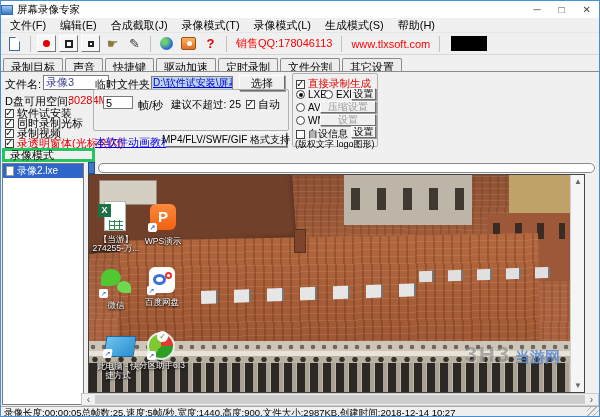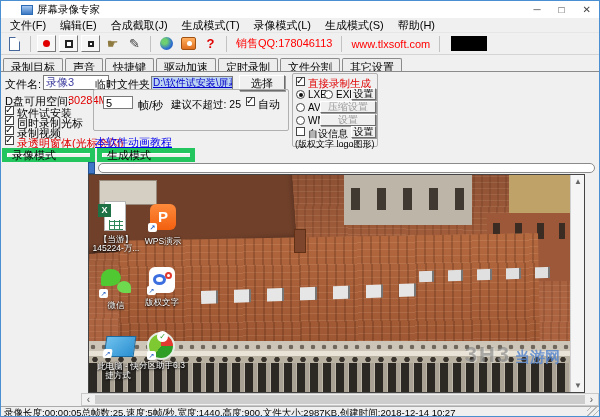--- a/index.html
+++ b/index.html
@@ -3,21 +3,21 @@
 <meta charset="utf-8">
 <style>
   html,body{margin:0;padding:0;background:#d8d8d8;}
   *{box-sizing:border-box;}
   #win{
     position:relative;width:600px;height:417px;background:#f0f0f0;
     border:1px solid #4a8fd0;overflow:hidden;
     font-family:"Liberation Sans","DejaVu Sans",sans-serif;font-size:11px;color:#000;
   }
   
-  .titlebar{position:absolute;left:0;top:0;right:0;height:17px;background:#fff;display:flex;align-items:center;padding-left:20px;}
+  .titlebar{position:absolute;left:0;top:0;right:0;height:17px;background:#fff;display:flex;align-items:center;padding-left:0;}
   .app-icon{width:12px;height:10px;border:1px solid #2b6cb5;background:linear-gradient(#a6c9f2,#3a78c2);margin-right:4px;flex:none;}
   .title-text{font-size:10.5px;}
   .win-btns{position:absolute;right:8px;top:0;height:17px;display:flex;align-items:center;gap:18px;color:#444;font-size:10px;}
   .win-btn{cursor:default;line-height:10px;}
   
   .menubar{position:absolute;left:0;top:17px;right:0;height:14px;display:flex;padding-left:2px;background:#f0f0f0;}
   .menu-item{padding:0 7px;line-height:14px;white-space:nowrap;}
   
   .toolbar{position:absolute;left:0;top:31px;right:0;height:23px;border-top:1px solid #e6e6e6;border-bottom:1px solid #d5d5d5;display:flex;align-items:center;padding-left:4px;gap:3px;}
   .tsep{width:1px;height:16px;background:#c2c2c2;margin:0 3px;flex:none;}
@@ -39,33 +39,33 @@
   
   .tabbar{position:absolute;left:0;top:54px;right:0;height:17px;display:flex;align-items:flex-end;padding-left:2px;}
   .tab{border:1px solid #8b8b8b;border-bottom:none;background:#ededed;padding:1px 7px 0;height:14px;margin-right:2px;border-radius:2px 2px 0 0;white-space:nowrap;}
   .tab.active{background:#f5f5f5;height:17px;z-index:2;}
   
   .formpanel{position:absolute;left:0;top:70px;width:598px;height:77px;border-top:1px solid #8b8b8b;background:#f0f0f0;}
   .abs{position:absolute;white-space:nowrap;}
   .field{border:1px solid #7a7a7a;background:#fff;font-family:inherit;font-size:11px;padding:0 2px;}
   .btn3d{border:1px solid;border-color:#fff #6d6d6d #6d6d6d #fff;background:#f0f0f0;box-shadow:1px 1px 0 #9c9c9c;text-align:center;font-size:11px;display:flex;align-items:center;justify-content:center;}
   .btn3d.disabled{color:#9a9a9a;}
-  .cbrow{display:flex;gap:3px;}
+  .cbrow{display:flex;align-items:center;gap:3px;}
   .cbbox{width:9px;height:9px;border:1px solid #444;background:#fff;position:relative;flex:none;}
   .cbrow.checked .cbbox::after{content:"✓";position:absolute;left:-1px;top:-3px;font-size:10px;font-weight:bold;color:#111;}
   .radiorow{display:flex;align-items:center;gap:3px;}
   .rbox{width:9px;height:9px;border:1px solid #444;border-radius:50%;background:#fff;position:relative;flex:none;}
   .radiorow.checked .rbox::after{content:"";position:absolute;left:2px;top:2px;width:4px;height:4px;border-radius:50%;background:#111;}
   .redlbl{color:#e00000;}
   .groupbox{position:absolute;border:1px solid #b0b0b0;border-radius:2px;}
   .grouplegend{position:absolute;top:-7px;left:7px;background:#f0f0f0;padding:0 3px;}
   .linktext{color:#0000ee;text-decoration:underline;}
   .selfield{border:1px solid #7a7a7a;background:#bcd4f2;color:#0000c8;text-decoration:underline;font-size:10px;overflow:hidden;padding:0 1px;line-height:12px;}
   
-  .ptab{position:absolute;height:14px;border:5px solid #22c55e;background:#f0f0f0;box-shadow:inset 1px 1px 0 #fff;display:flex;align-items:center;padding-left:5px;}
+  .ptab{position:absolute;height:14px;border:3px solid #22c55e;background:#f0f0f0;box-shadow:inset 1px 1px 0 #fff;display:flex;align-items:center;padding-left:5px;}
   .filelist{position:absolute;left:1px;top:162px;width:82px;height:242px;background:#fff;border:1px solid #7a7a7a;}
   .fitem{height:14px;background:#2e66c9;color:#fff;display:flex;align-items:center;gap:3px;padding-left:3px;font-size:10px;}
   .fileico{width:8px;height:10px;background:#fff;border:1px solid #999;flex:none;}
   
   .trough{position:absolute;left:97px;top:162px;width:497px;height:10px;background:#fff;border:1px solid #8a8a8a;border-radius:5px;}
   .thumb{position:absolute;left:87px;top:161px;width:7px;height:12px;background:#3f76c8;border:1px solid #23508f;}
   
   .previewwrap{position:absolute;left:87px;top:173px;width:497px;height:219px;border:1px solid #444;background:#000;}
   .photo{position:absolute;left:0;top:0;width:481px;height:217px;overflow:hidden;background:linear-gradient(178deg,#8a4f33,#a05c3a 30%,#ac6441 62%,#a55d3b);}
   .photo .layer{position:absolute;}
@@ -130,21 +130,21 @@
       <span class="win-btn">─</span>
       <span class="win-btn">□</span>
       <span class="win-btn">✕</span>
     </div>
   </div>
 
   <div class="menubar">
     <span class="menu-item">文件(F)</span>
     <span class="menu-item">编辑(E)</span>
     <span class="menu-item">合成截取(J)</span>
-    <span class="menu-item">生成模式(T)</span>
+    <span class="menu-item">录像模式(T)</span>
     <span class="menu-item">录像模式(L)</span>
     <span class="menu-item">生成模式(S)</span>
     <span class="menu-item">帮助(H)</span>
   </div>
 
   <div class="toolbar">
     <div class="tbtn">
         <span class="icon-new"></span>
       </div>
     <div class="tsep"></div>
@@ -223,20 +223,21 @@
       <input class="field abs" style="left: 9px; top: 6px; width: 30px; height: 13px;" value="5">
       <span class="abs" style="left:44px;top:8px;">帧/秒</span>
       <span class="abs" style="left:77px;top:8px;font-size:10.5px;">建议不超过: 25</span>
       <div class="cbrow abs checked" style="left:152px;top:7px;">
         <span class="cbbox"></span>
         <span>自动</span>
       </div>
     </div>
 
     <span class="abs linktext" style="left:94px;top:63px;">本软件动画教程</span>
+    <div class="btn3d abs" style="left:164px;top:60px;width:122px;height:15px;font-size:10px;">MP4/FLV/SWF/GIF 格式支持</div>
 
     <div class="groupbox" style="left:291px;top:1px;width:86px;height:74px;">
       <div class="cbrow abs checked" style="left:3px;top:3px;">
         <span class="cbbox"></span>
         <span class="redlbl" style="font-size:10.5px;">直接录制生成</span>
       </div>
       <div class="radiorow abs checked" style="left:3px;top:15px;">
         <span class="rbox"></span>
         <span style="font-size:10px;">LXE</span>
       </div>
@@ -258,25 +259,30 @@
       <div class="cbrow abs" style="left:3px;top:53px;">
         <span class="cbbox"></span>
         <span style="font-size:10px;">自设信息</span>
       </div>
       <div class="btn3d abs" style="left:58px;top:52px;width:25px;height:12px;font-size:10px;">设置</div>
       <span class="abs" style="left:2px;top:64px;font-size:9px;">(版权文字 logo图形)</span>
     </div>
   </div>
 
   <div class="ptab" style="left:1px;top:147px;width:93px;">录像模式</div>
-  <div class="ptab" style="left:96px;top:147px;width:98px;">生成模式</div>
 
   <div class="trough"></div>
   <div class="thumb"></div>
 
+  <div class="filelist">
+    <div class="fitem">
+      <span class="fileico"></span>
+      <span>录像2.lxe</span>
+    </div>
+  </div>
 
   <div class="previewwrap">
     <div class="photo">
       <div class="layer tiles"></div>
       <div class="layer p-darkroof"></div>
       <div class="layer p-terrace"></div>
       <div class="layer p-graybldg"></div>
       <div class="layer p-graywin"></div>
       <div class="layer p-tan"></div>
       <div class="layer p-redbldg"></div>
@@ -290,40 +296,40 @@
       <div class="layer cornice"></div>
       <div class="layer dotrow"></div>
       <div class="layer arcade"></div>
 
       <div class="dicon di-excel">
         <span class="xpage"></span>
         <span class="xbadge">X</span>
         <span class="xgrid"></span>
       </div>
       <div class="dlabel" style="left:-3px;top:60px;width:60px;">【当游】</div>
-      <div class="dlabel" style="left:-6px;top:69px;width:66px;">145224-万...</div>
+      <div class="dlabel" style="left:-6px;top:69px;width:66px;">274255-万...</div>
 
       <div class="dicon di-wps">
         <span class="sc">↗</span>
       </div>
       <div class="dlabel" style="left:44px;top:62px;width:60px;">WPS演示</div>
 
       <div class="dicon di-wechat">
         <span class="wc-big"></span>
         <span class="wc-small"></span>
         <span class="sc">↗</span>
       </div>
       <div class="dlabel" style="left:2px;top:126px;width:50px;">微信</div>
 
       <div class="dicon di-baidu">
         <span class="knot"></span>
         <span class="knot2"></span>
         <span class="sc">↗</span>
       </div>
-      <div class="dlabel" style="left:46px;top:123px;width:54px;">版权文字</div>
+      <div class="dlabel" style="left:46px;top:123px;width:54px;">百度网盘</div>
 
       <div class="dicon di-pc">
         <span class="sc">↗</span>
       </div>
       <div class="dlabel" style="left:-4px;top:187px;width:66px;">此电脑 - 快</div>
       <div class="dlabel" style="left:-4px;top:196px;width:66px;">捷方式</div>
 
       <div class="dicon di-part">
         <span class="part-check">✓</span>
         <span class="sc">↗</span>

